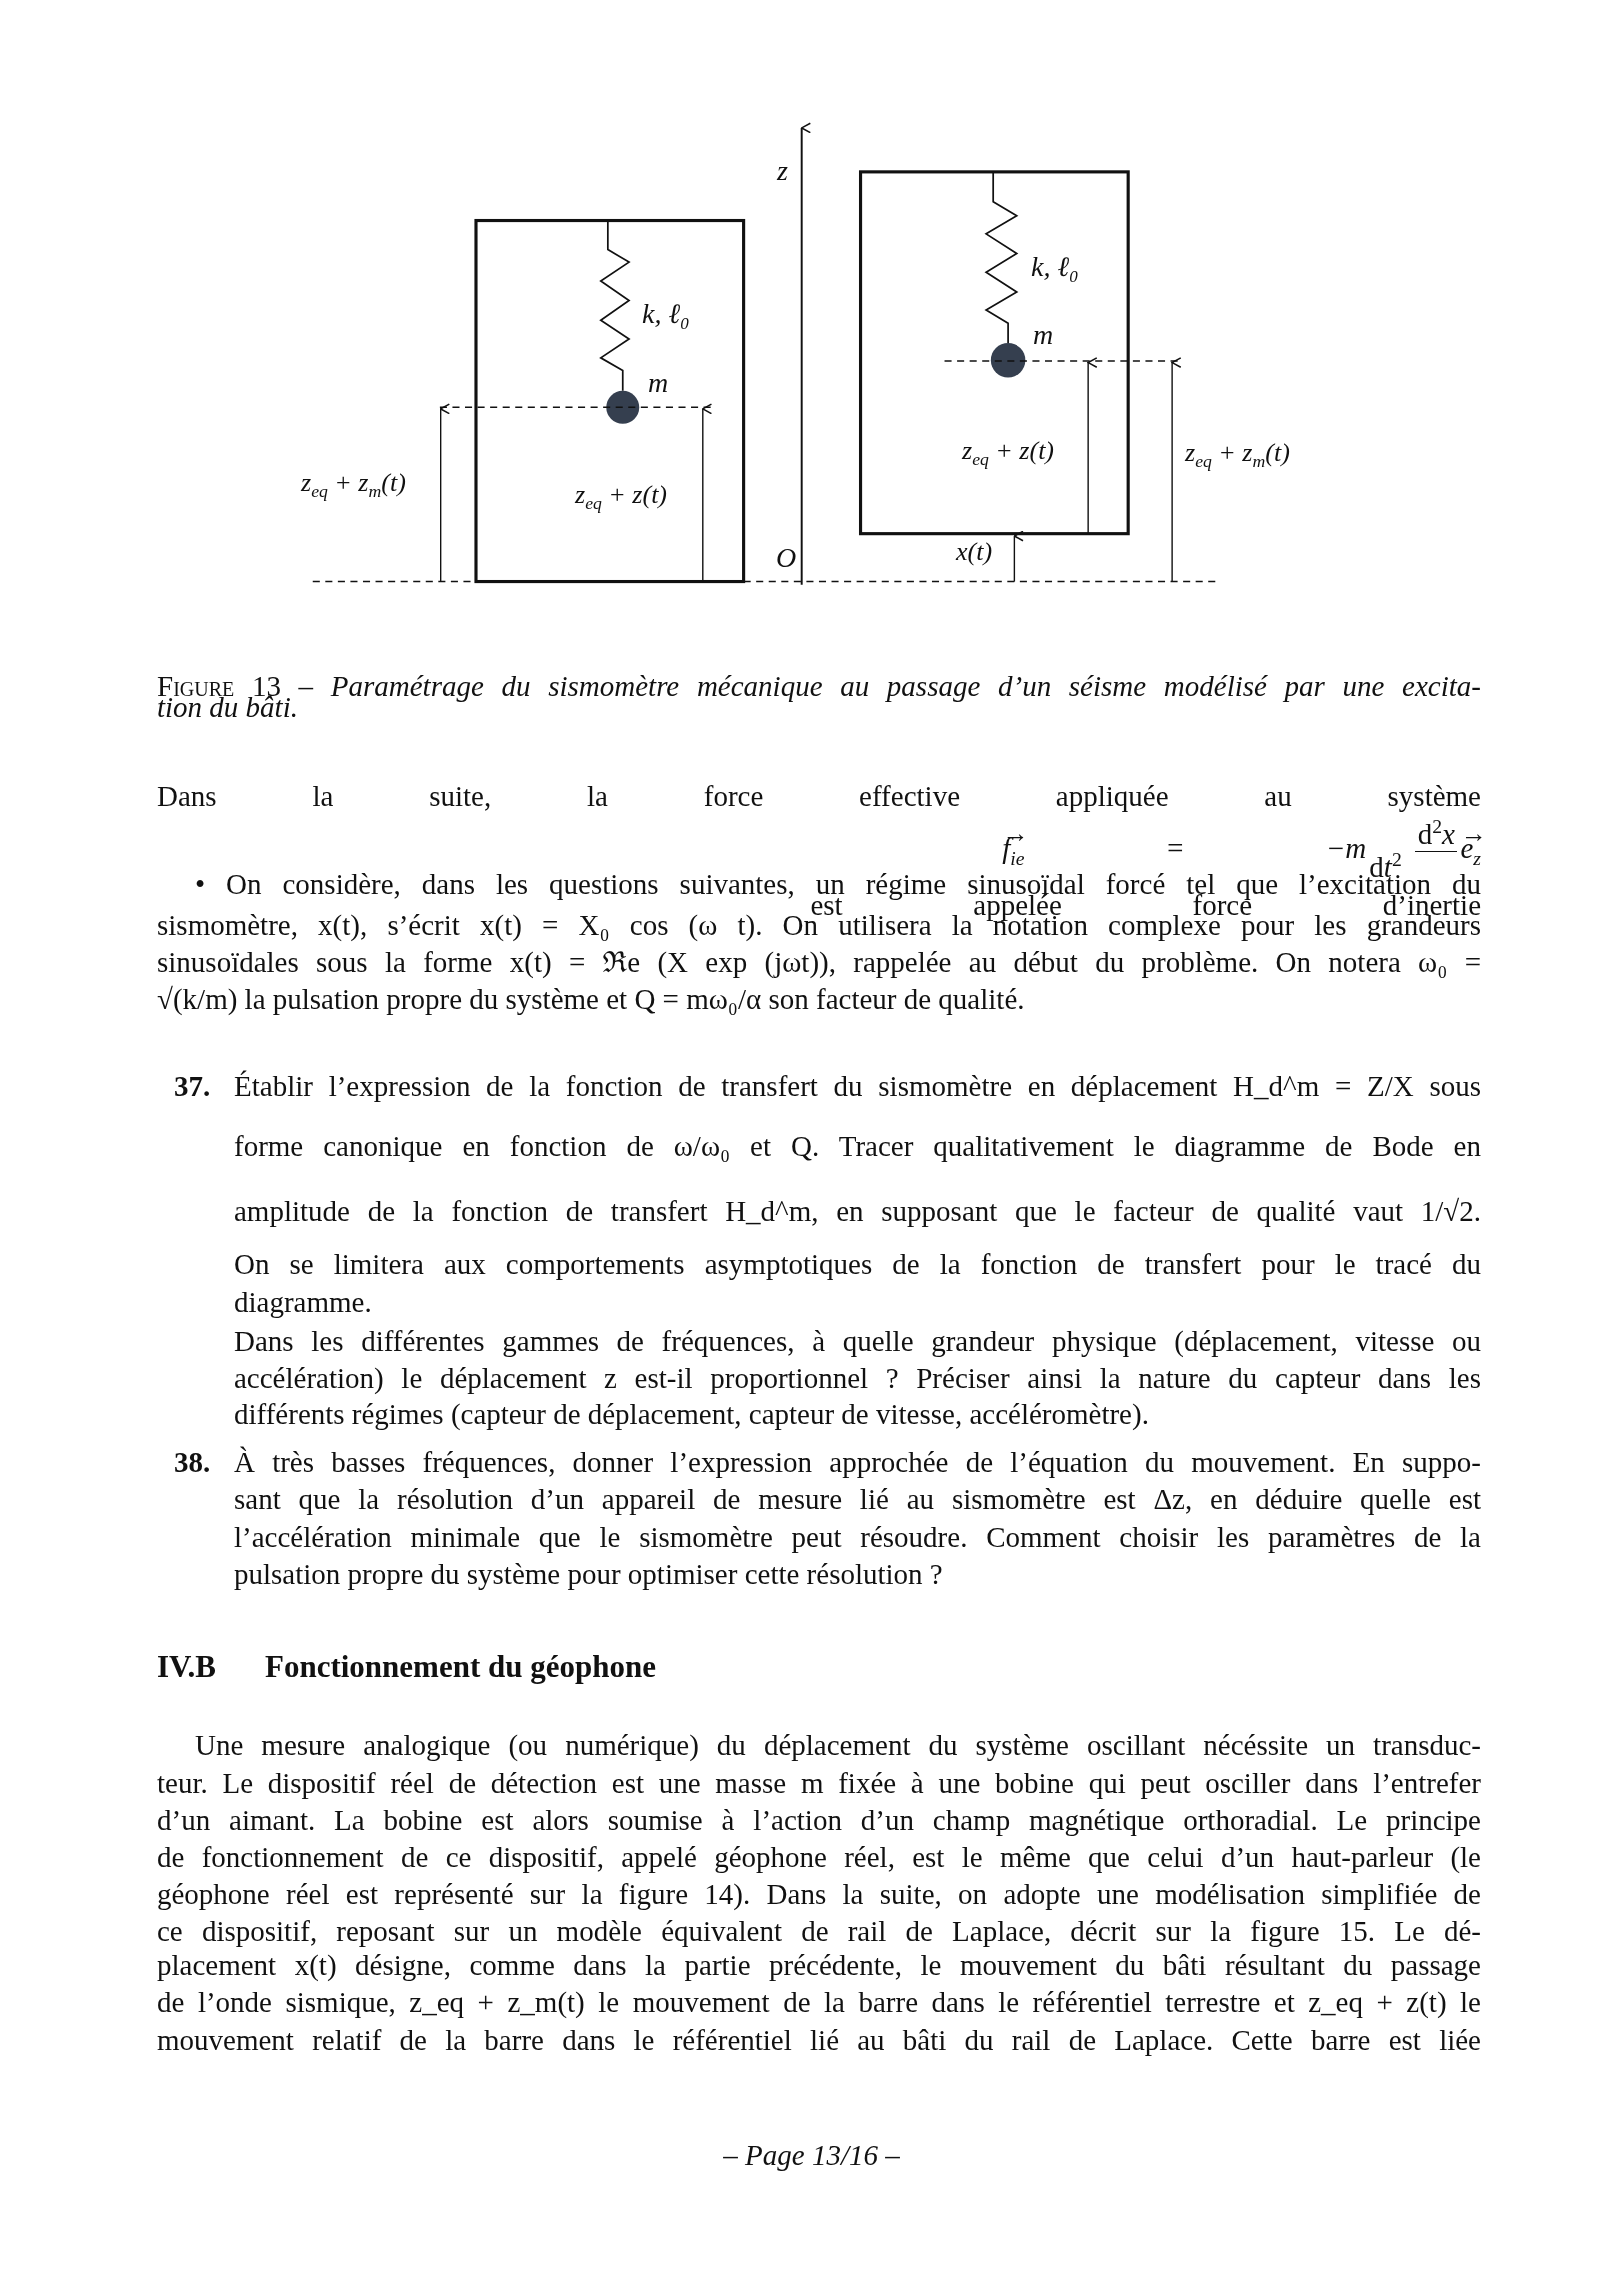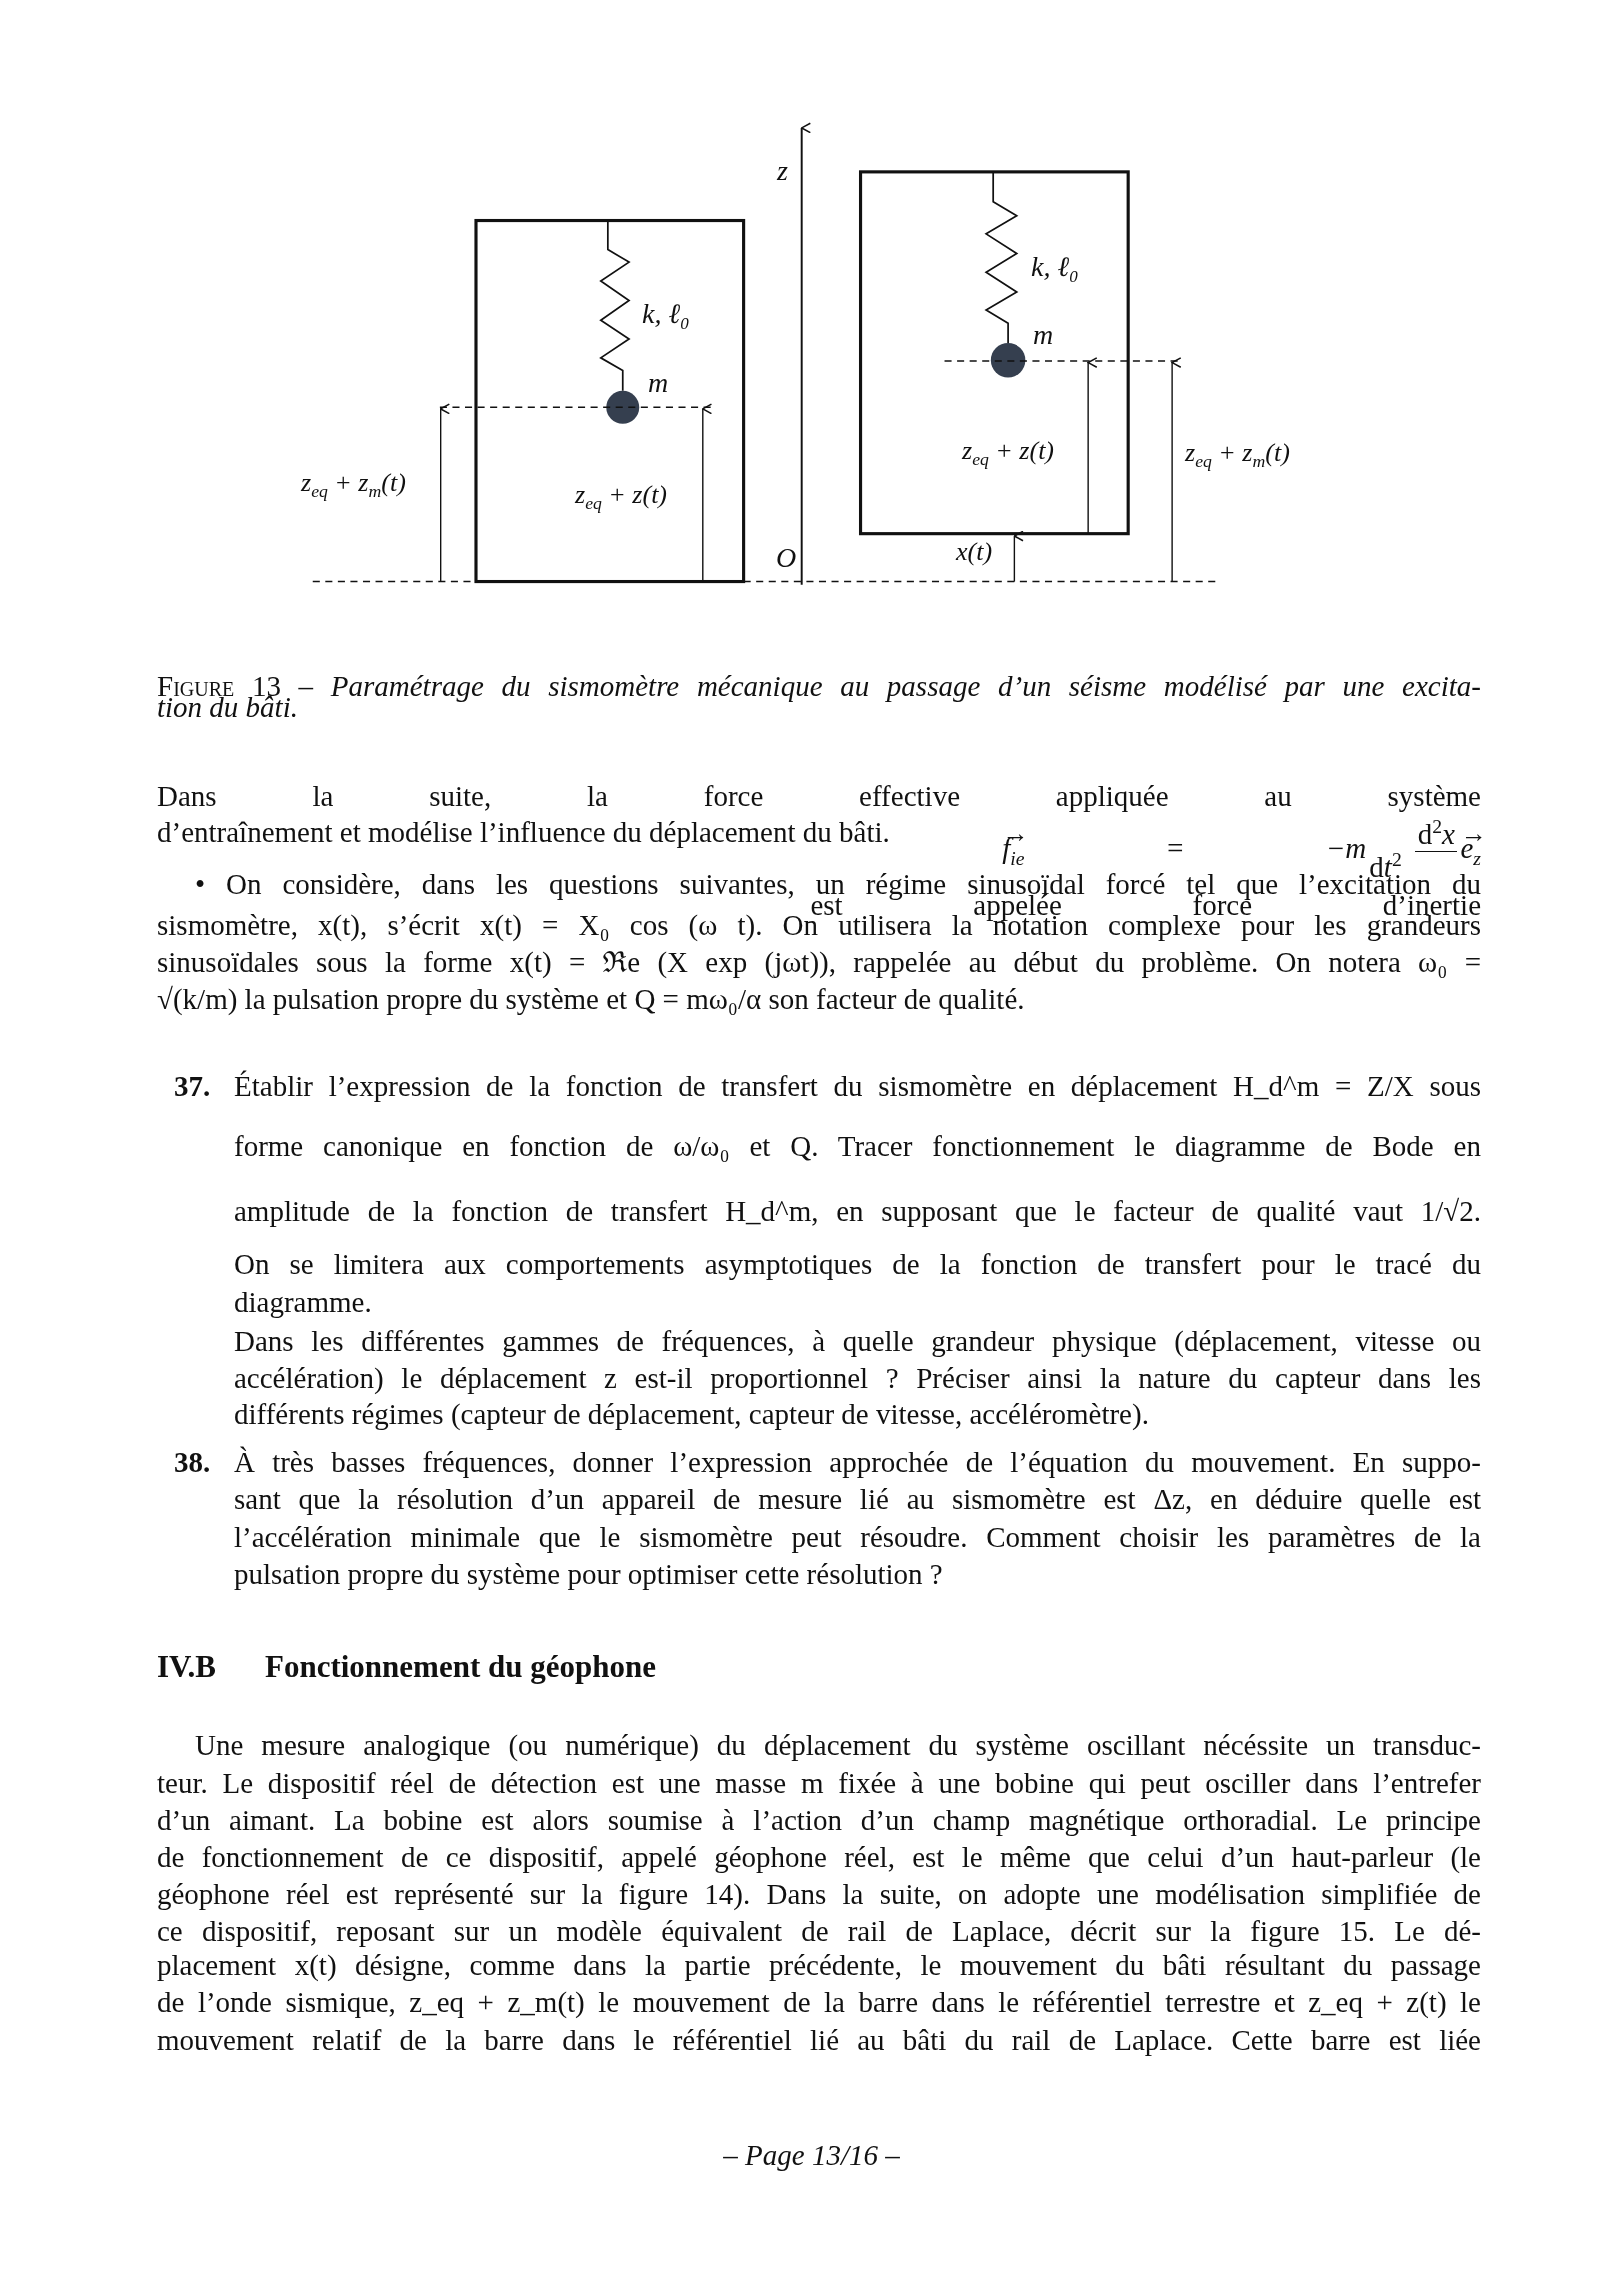--- a/index.html
+++ b/index.html
@@ -78,30 +78,29 @@
   </div>
   <div class="ln last it" style="left:157px;top:665px;width:1324px;margin-top:24px;">tion du bâti.</div>
 
   <div class="ln" style="left:157px;top:773px;width:1324px;height:47px;line-height:47px;">
     <span>Dans la suite, la force effective appliquée au système</span>
     <span style="font-style:italic;">
       <span class="vec">f<sub>ie</sub></span> = −m<span class="frac" style="font-style:normal;"><span class="n">d<sup>2</sup><i>x</i></span><span class="d">d<i>t</i><sup>2</sup></span></span><span class="vec">e<sub>z</sub></span>
     </span>
     <span>est appelée force d’inertie</span>
   </div>
-  <div class="ln last" style="left:157px;top:814px;width:1324px;">d’entraînement et modélise l’influence du déplacement du bâti.</div>
 
   <div class="ln" style="left:195px;top:866px;width:1286px;">• On considère, dans les questions suivantes, un régime sinusoïdal forcé tel que l’excitation du</div>
   <div class="ln" style="left:157px;top:907px;width:1324px;">sismomètre, x(t), s’écrit x(t) = X₀ cos (ω t). On utilisera la notation complexe pour les grandeurs</div>
   <div class="ln" style="left:157px;top:944px;width:1324px;">sinusoïdales sous la forme x(t) = ℜe (X exp (jωt)), rappelée au début du problème. On notera ω₀ =</div>
   <div class="ln last" style="left:157px;top:981px;width:1324px;">√(k/m) la pulsation propre du système et Q = mω₀/α son facteur de qualité.</div>
 
   <div class="num" style="left:174px;top:1068px;">37.</div>
   <div class="ln" style="left:234px;top:1068px;width:1247px;">Établir l’expression de la fonction de transfert du sismomètre en déplacement H_d^m = Z/X sous</div>
-  <div class="ln" style="left:234px;top:1128px;width:1247px;">forme canonique en fonction de ω/ω₀ et Q. Tracer fonctionnement le diagramme de Bode en</div>
+  <div class="ln" style="left:234px;top:1128px;width:1247px;">forme canonique en fonction de ω/ω₀ et Q. Tracer qualitativement le diagramme de Bode en</div>
   <div class="ln" style="left:234px;top:1193px;width:1247px;">amplitude de la fonction de transfert H_d^m, en supposant que le facteur de qualité vaut 1/√2.</div>
   <div class="ln" style="left:234px;top:1246px;width:1247px;">On se limitera aux comportements asymptotiques de la fonction de transfert pour le tracé du</div>
   <div class="ln last" style="left:234px;top:1284px;width:1247px;">diagramme.</div>
   <div class="ln" style="left:234px;top:1323px;width:1247px;">Dans les différentes gammes de fréquences, à quelle grandeur physique (déplacement, vitesse ou</div>
   <div class="ln" style="left:234px;top:1360px;width:1247px;">accélération) le déplacement z est-il proportionnel ? Préciser ainsi la nature du capteur dans les</div>
   <div class="ln last" style="left:234px;top:1396px;width:1247px;">différents régimes (capteur de déplacement, capteur de vitesse, accéléromètre).</div>
 
   <div class="num" style="left:174px;top:1444px;">38.</div>
   <div class="ln" style="left:234px;top:1444px;width:1247px;">À très basses fréquences, donner l’expression approchée de l’équation du mouvement. En suppo-</div>
   <div class="ln" style="left:234px;top:1481px;width:1247px;">sant que la résolution d’un appareil de mesure lié au sismomètre est Δz, en déduire quelle est</div>

